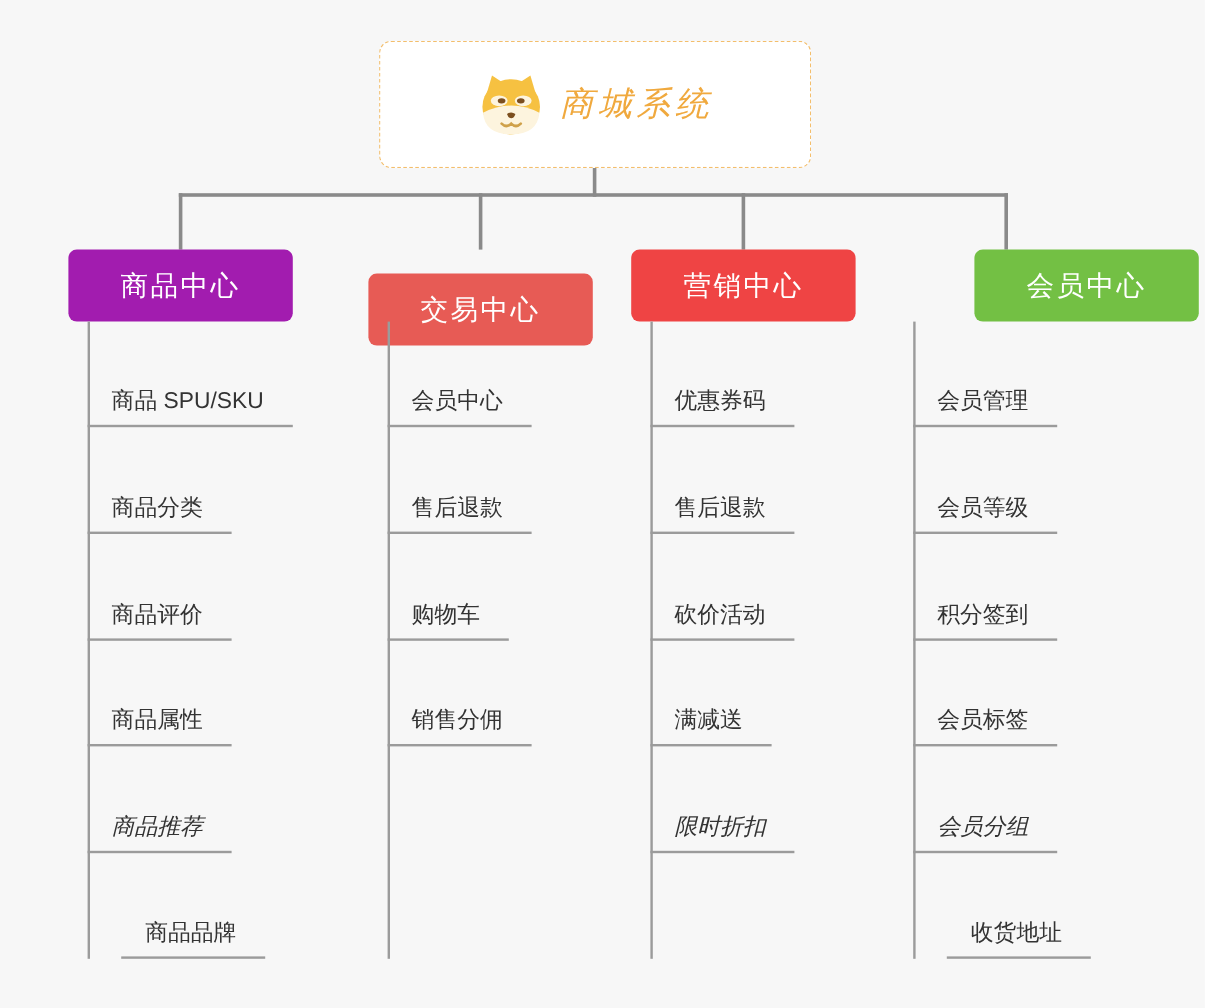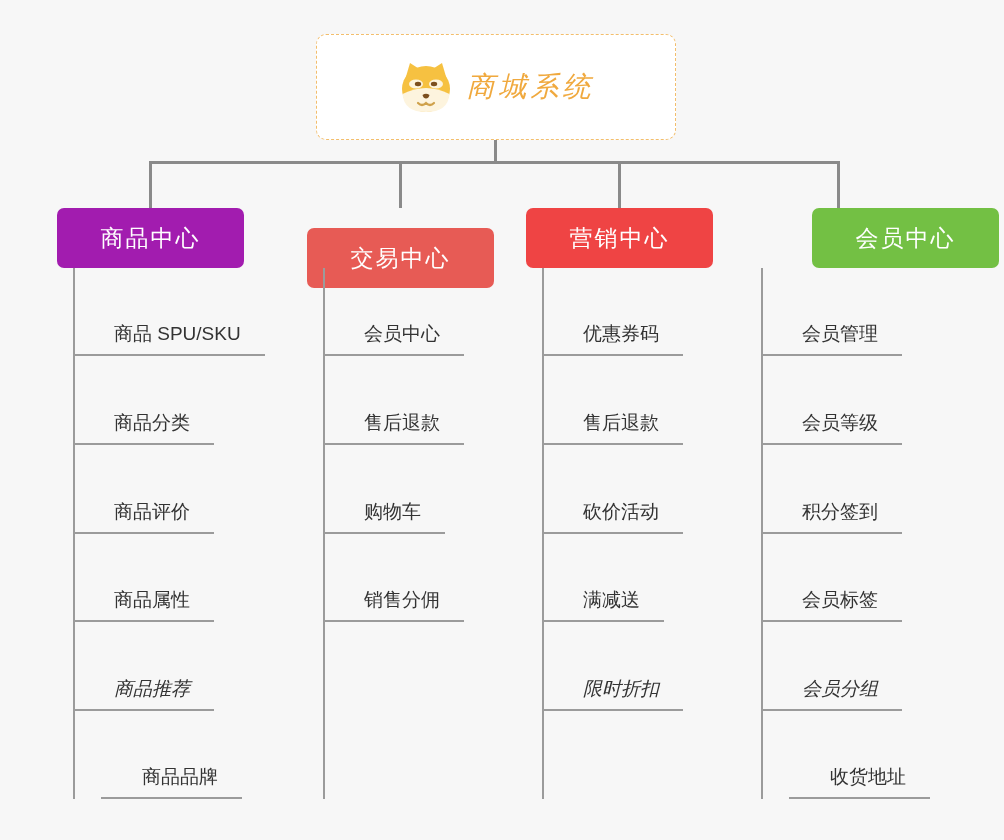--- a/index.html
+++ b/index.html
@@ -74,21 +74,21 @@
     width: 2px; height: 531px;
     background: #9b9b9b;
   }
   .child {
     position: absolute;
     left: 0;
     height: 44px;
     box-sizing: border-box;
     display: flex;
     align-items: flex-end;
-    padding: 0 24px 7px 41px;
+    padding: 0 24px 7px 20px;
     border-bottom: 2px solid #9b9b9b;
     font-size: 19px;
     color: #333333;
     white-space: nowrap;
     cursor: pointer;
   }
   .child:nth-child(2) { top: 44px; }
   .child:nth-child(3) { top: 133px; }
   .child:nth-child(4) { top: 222px; }
   .child:nth-child(5) { top: 310px; }

